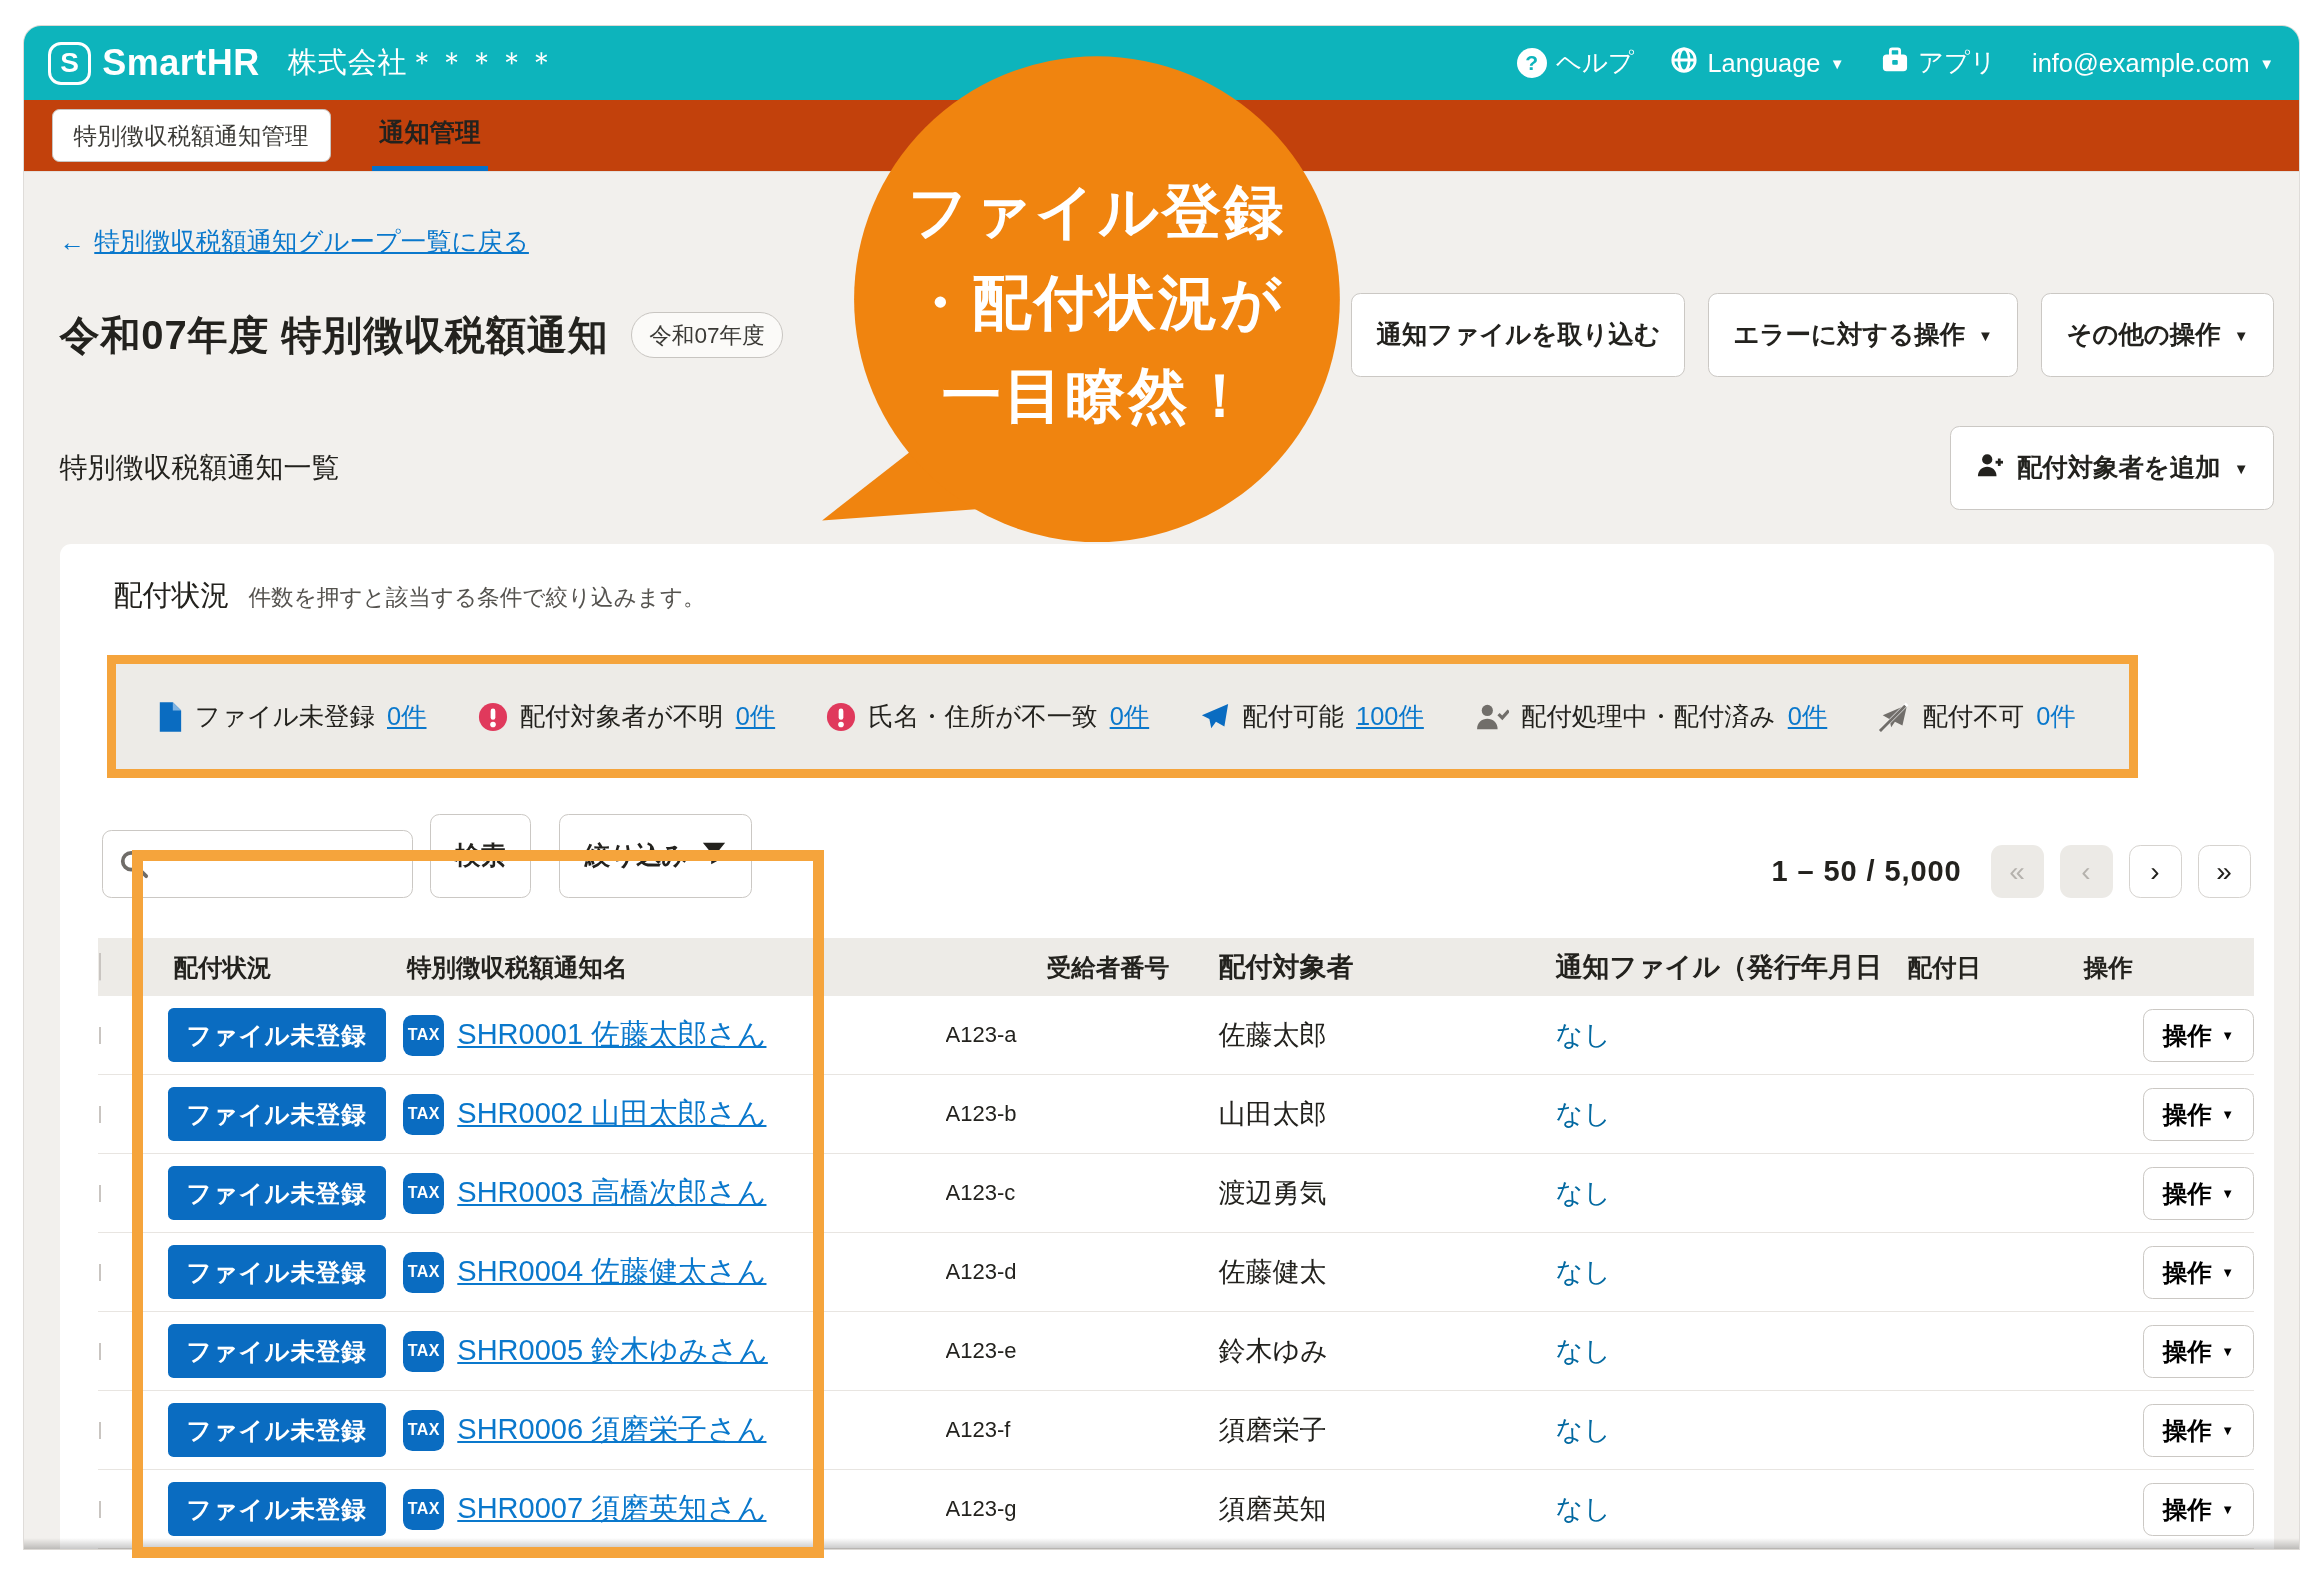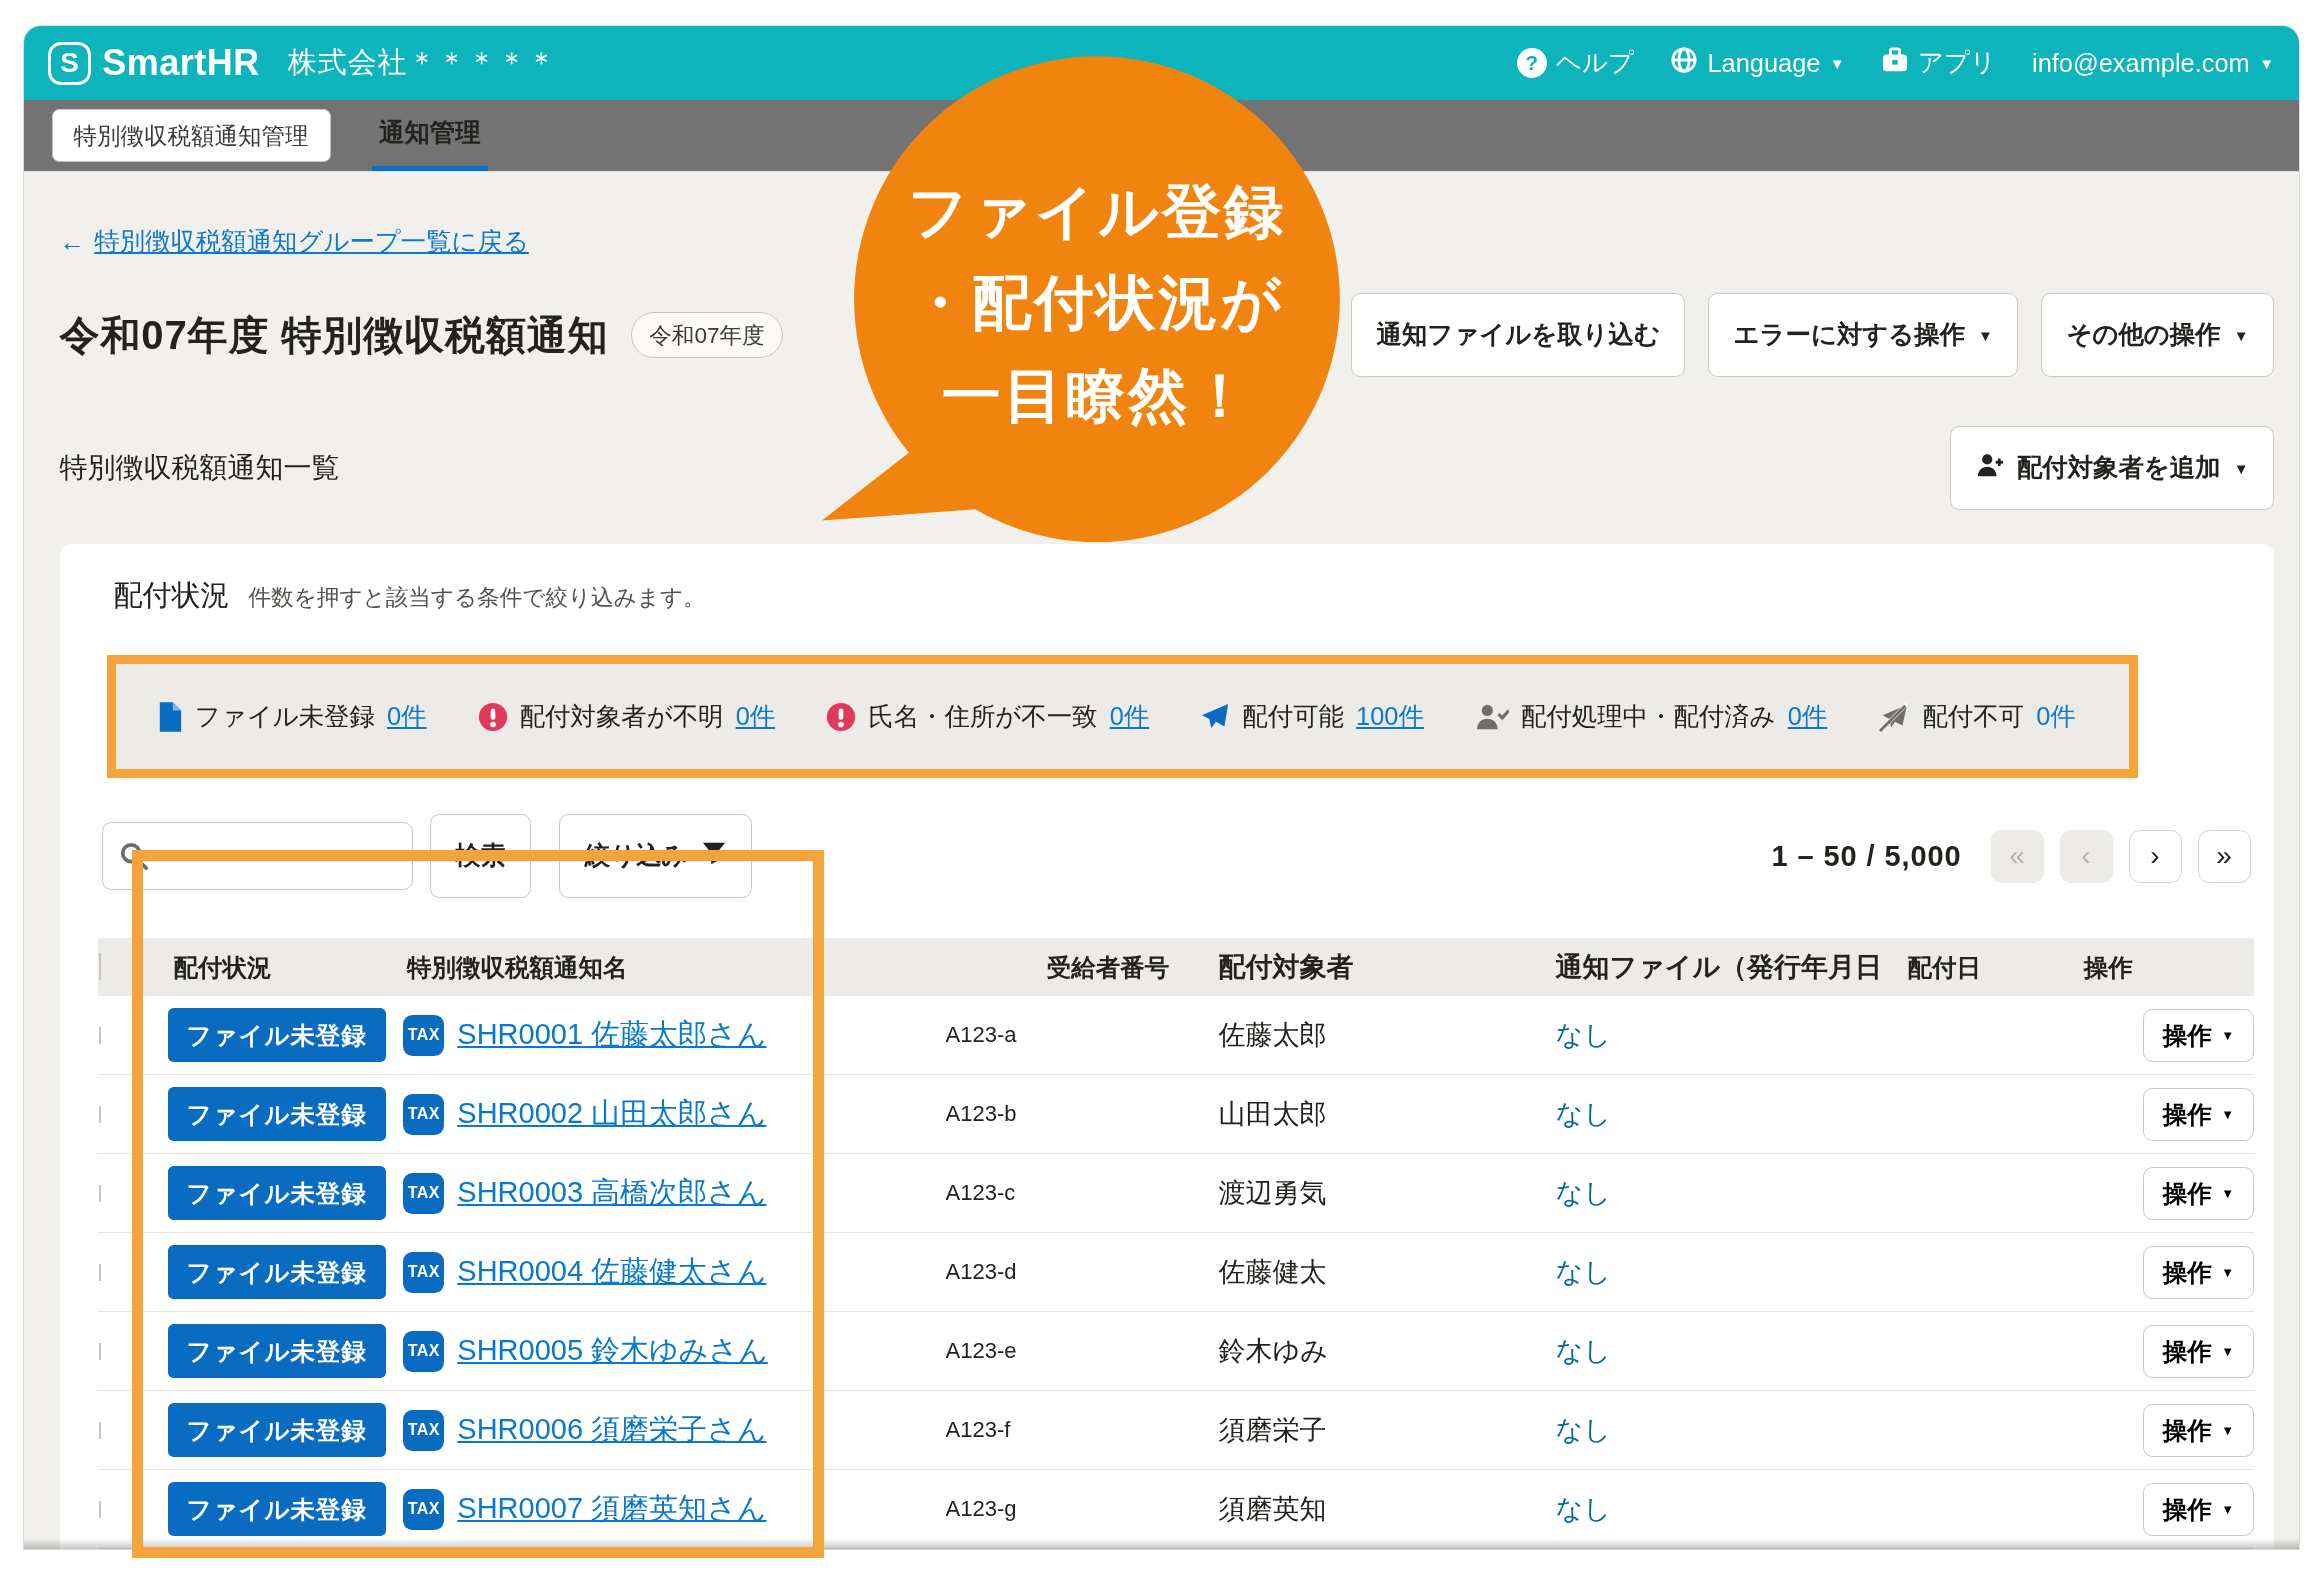--- a/index.html
+++ b/index.html
@@ -33,21 +33,21 @@
   .company{font-size:29px;margin-left:28px;letter-spacing:0.9px;}
   .header-right{margin-left:auto;display:flex;align-items:center;gap:36px;font-size:25.4px;}
   .hr-item{display:flex;align-items:center;gap:9.4px;}
   .help-circle{
     width:30px;height:30px;border-radius:50%;background:#fff;color:#0db4bc;
     display:flex;align-items:center;justify-content:center;font-size:21px;font-weight:800;
   }
   .caret{font-size:15px;line-height:1;}
   
   .tab-bar{
-    height:71px;background:#737373;border-bottom:1.9px solid #e3e0dc;
+    height:71px;background:#c2410c;border-bottom:1.9px solid #e3e0dc;
     display:flex;align-items:center;padding:0 28px;box-sizing:content-box;
   }
   .tab-plain{
     border:1.9px solid #c8c5c1;border-radius:7.5px;padding:9.4px 21px;
     font-size:23.5px;color:#3b3a36;background:#fff;
   }
   .tab-active{
     margin-left:41px;font-size:25.4px;font-weight:700;color:#23221e;
     align-self:stretch;display:flex;align-items:center;
     border-bottom:5.6px solid #0671c9;padding:0 7.5px;box-sizing:border-box;
@@ -89,21 +89,21 @@
   }
   .status-bar{
     background:#edebe7;height:105px;display:flex;align-items:center;
     gap:51px;padding:0 41px;font-size:25.4px;color:#23221e;white-space:nowrap;
   }
   .status-item{display:inline-flex;align-items:center;gap:12.2px;}
   .status-item svg{display:block;}
   .count-link{color:#0a78cc;text-decoration:underline;}
   .count-plain{color:#0a78cc;text-decoration:none;}
   
-  .search-row{display:flex;align-items:center;margin:36px 23.5px 0 42px;}
+  .search-row{display:flex;align-items:flex-end;margin:36px 23.5px 0 42px;}
   .search-box{position:relative;}
   .search-input{
     width:311px;height:68px;border:1.9px solid #cbc8c4;border-radius:9.4px;
     padding:0 13px 0 55px;font-size:24.5px;background:#fff;box-sizing:border-box;outline:none;
     font-family:inherit;
   }
   .search-glass{position:absolute;left:17px;top:19px;}
   .search-btn{margin-left:17px;justify-content:center;}
   .filter-btn{margin-left:28px;}
   .pager{margin-left:auto;display:flex;align-items:center;gap:16px;}

